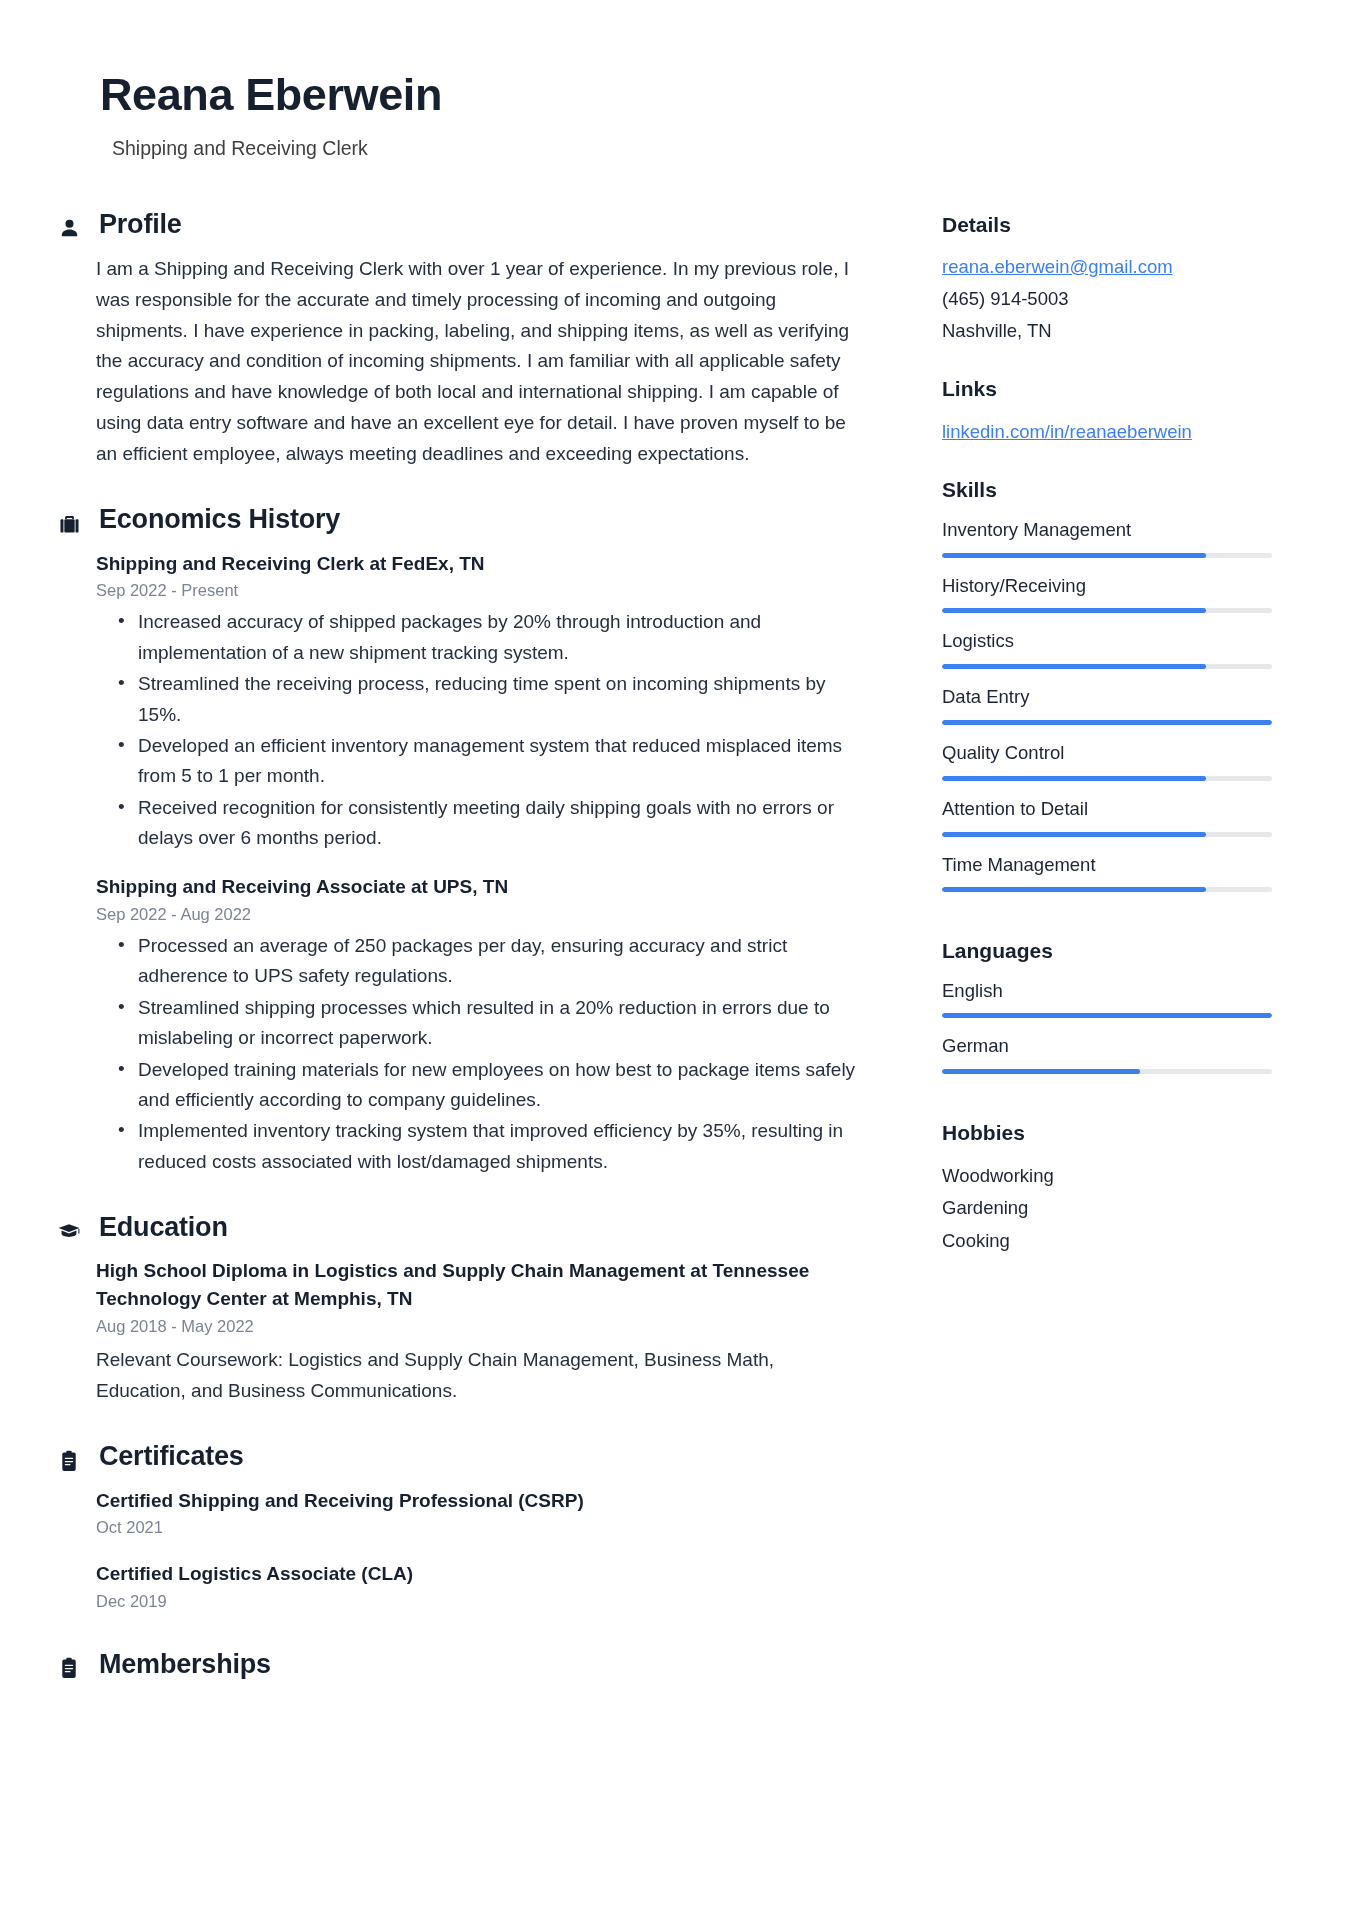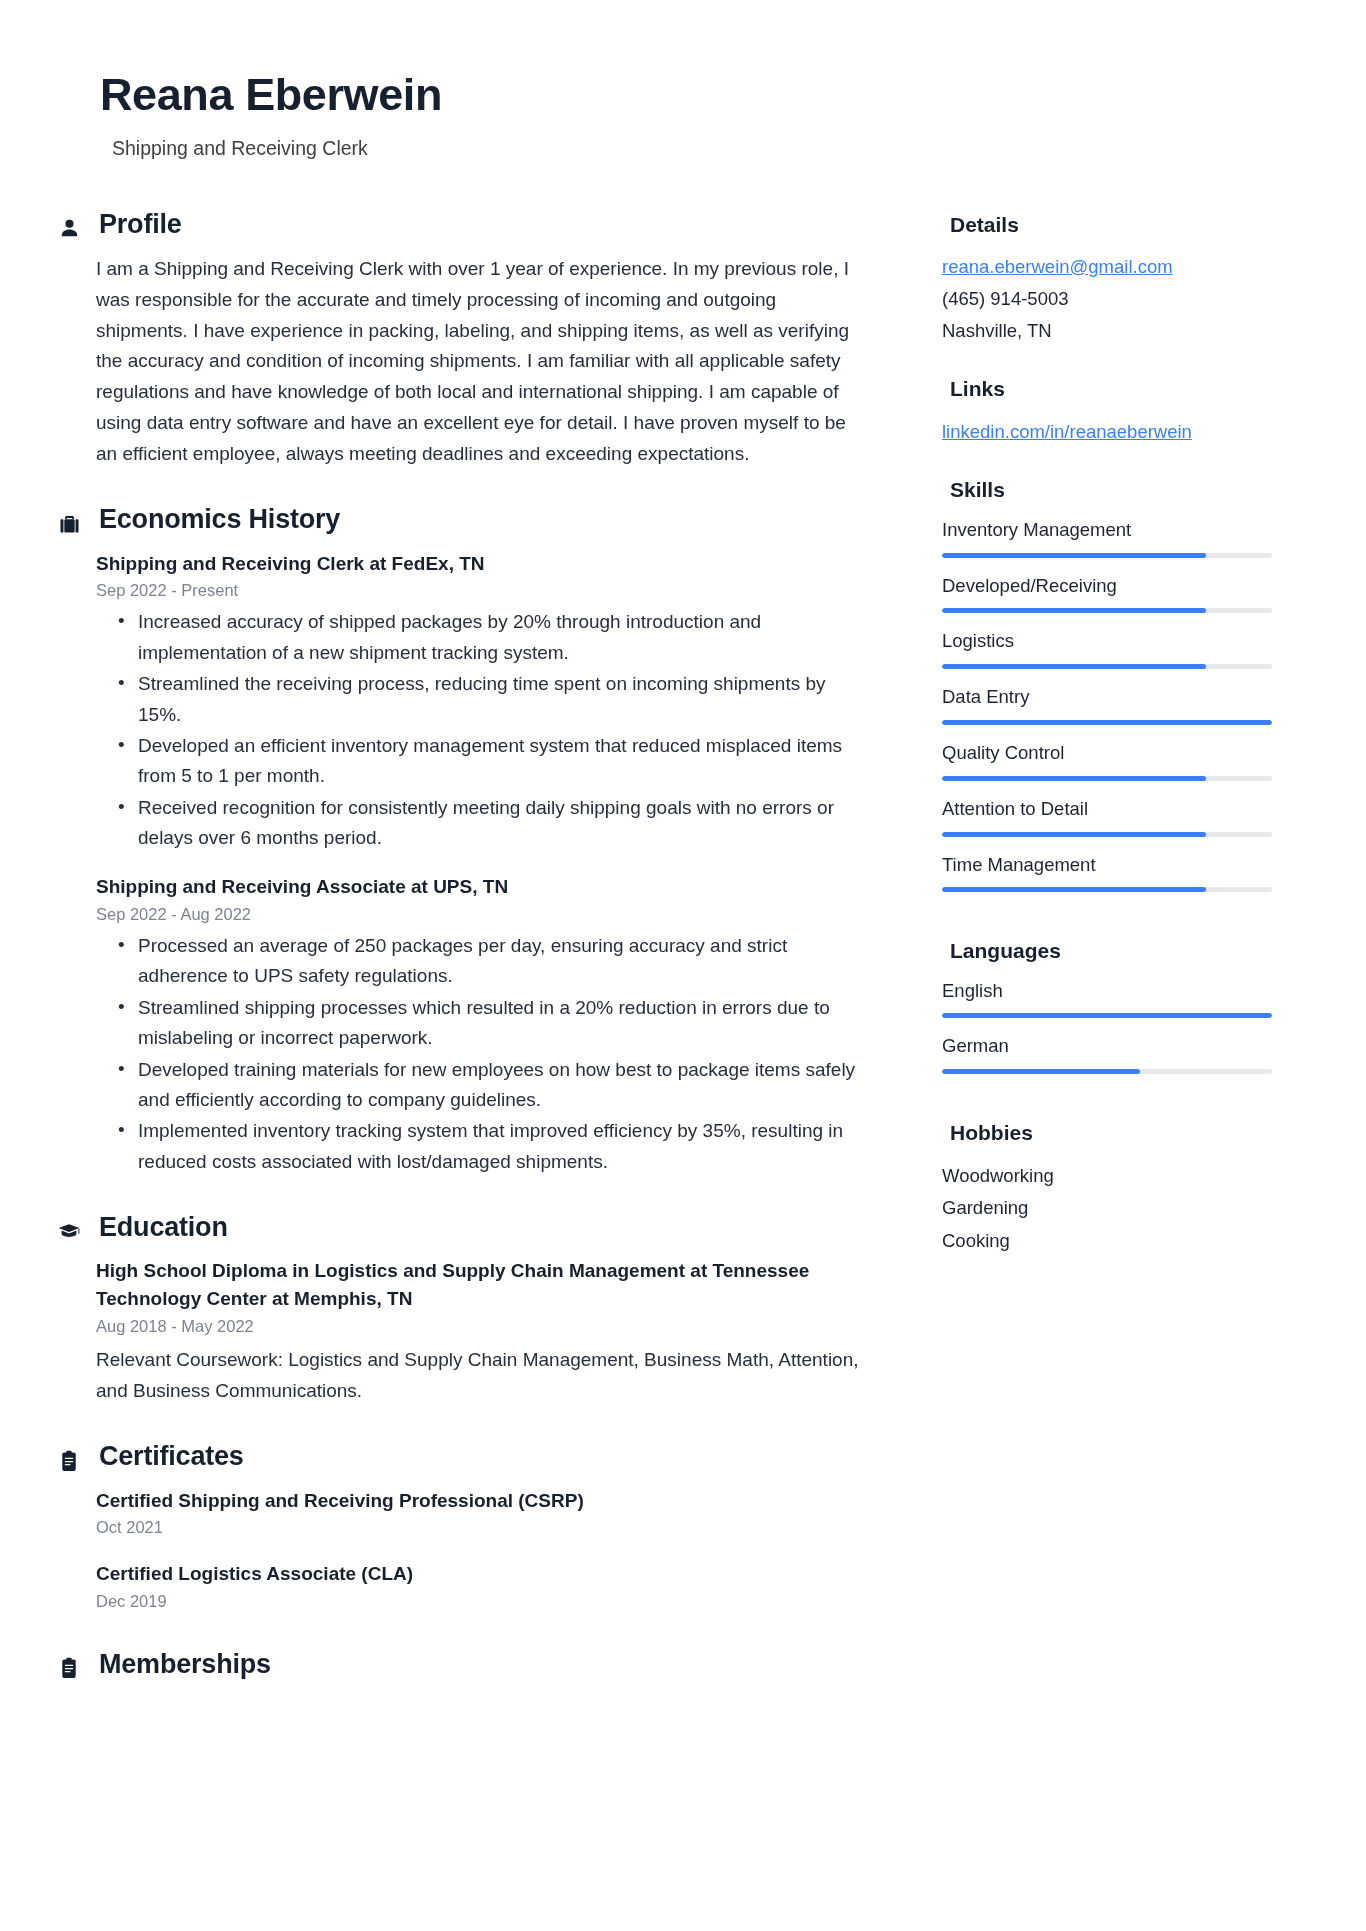--- a/index.html
+++ b/index.html
@@ -123,21 +123,21 @@
     color: #262f3e;
     font-size: 19px;
   }
 
   
   .side-block { margin-bottom: 30px; }
   .side-title {
     font-size: 21px;
     font-weight: 700;
     color: #16202e;
-    margin: 0 0 13px 8px;
+    margin: 0 0 13px 0;
     line-height: 1.25;
   }
   .side-line {
     font-size: 18.5px;
     line-height: 1.72;
     color: #1d2433;
   }
   .side-link {
     font-size: 18.5px;
     line-height: 1.72;
@@ -244,21 +244,21 @@
               <path d="M12 5.2 1.6 9.1 12 13l10.4-3.9L12 5.2z"></path>
               <path d="M4.6 11.6v3.2c0 1.7 3.3 3.1 7.4 3.1s7.4-1.4 7.4-3.1v-3.2L12 14.4l-7.4-2.8z"></path>
               <rect x="21.4" y="9.4" width="1" height="5.4" rx="0.5"></rect>
             </svg>
           </span>
           <span class="section-title">Education</span>
         </div>
         <div class="entry">
           <div class="entry-title">High School Diploma in Logistics and Supply Chain Management at Tennessee Technology Center at Memphis, TN</div>
           <div class="entry-date">Aug 2018 - May 2022</div>
-          <p class="entry-desc">Relevant Coursework: Logistics and Supply Chain Management, Business Math, Attention, and Business Communications.</p>
+          <p class="entry-desc">Relevant Coursework: Logistics and Supply Chain Management, Business Math, Education, and Business Communications.</p>
         </div>
       </div>
 
       <div class="section">
         <div class="section-head">
           <span class="section-icon">
             <svg width="20" height="23" viewBox="0 0 18 24" fill="currentColor" aria-hidden="true">
               <rect x="2" y="2.6" width="14" height="19.2" rx="2"></rect>
               <rect x="6.2" y="0.8" width="5.6" height="3.4" rx="1.1"></rect>
               <rect x="4.6" y="8.2" width="8.8" height="1.3" rx="0.6" fill="#ffffff"></rect>
@@ -312,21 +312,21 @@
       <div class="side-block">
         <div class="side-title">Skills</div>
 
         <div class="rate-item">
           <div class="rate-label">Inventory Management</div>
           <div class="rate-track">
             <div class="rate-fill" style="width: 80%;"></div>
           </div>
         </div>
         <div class="rate-item">
-          <div class="rate-label">Developed/Receiving</div>
+          <div class="rate-label">History/Receiving</div>
           <div class="rate-track">
             <div class="rate-fill" style="width: 80%;"></div>
           </div>
         </div>
         <div class="rate-item">
           <div class="rate-label">Logistics</div>
           <div class="rate-track">
             <div class="rate-fill" style="width: 80%;"></div>
           </div>
         </div>

